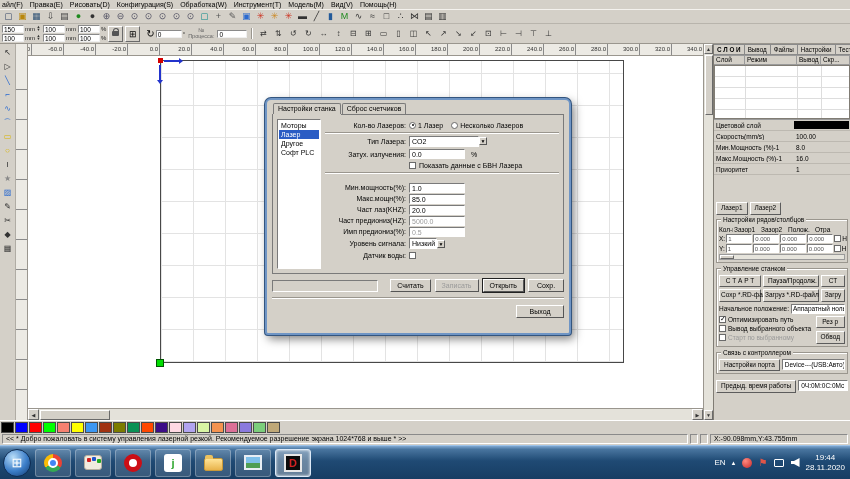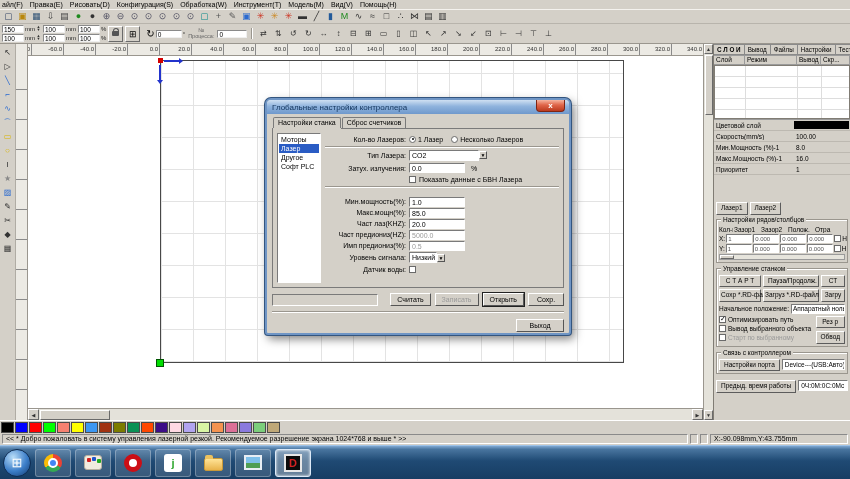--- a/index.html
+++ b/index.html
@@ -548,28 +548,42 @@
       </span>
     <span class="task">
         <span class="folder"></span>
       </span>
     <span class="task">
         <span class="imgview"></span>
       </span>
     <span class="task active">
         <span class="rdworks">D</span>
       </span>
+    <span class="tray">
+      <span class="trlang">EN</span>
+      <span class="trup">▲</span>
+      <span class="tric">
+          <span class="updot"></span>
+        </span>
+      <span class="tric flag">⚑</span>
+      <span class="tric">
+          <span class="mon"></span>
+        </span>
+      <span class="tric">
+          <span class="spk"></span>
+        </span>
+      <span class="clock">
+        <span>19:44</span><br>
+        <span>28.11.2020</span>
+      </span>
+    </span>
   </div>
 </div>
 
 <div class="dialog">
-  <div class="dtitle">
-    <span>Глобальные настройки контроллера</span>
-    <span class="dclose">x</span>
-  </div>
   <div class="dbody">
     <div class="dtabs">
       <span class="dtab active">Настройки станка</span>
       <span class="dtab">Сброс счетчиков</span>
     </div>
     <div class="dpage">
       <div class="dlist">
         <div class="dli">Моторы</div>
         <div class="dli sel">Лазер</div>
         <div class="dli">Другое</div>

